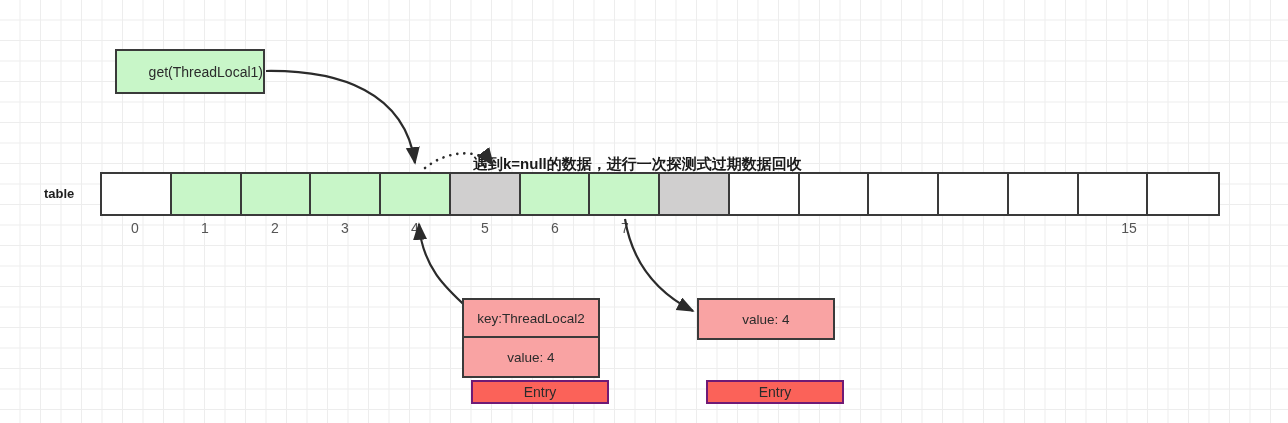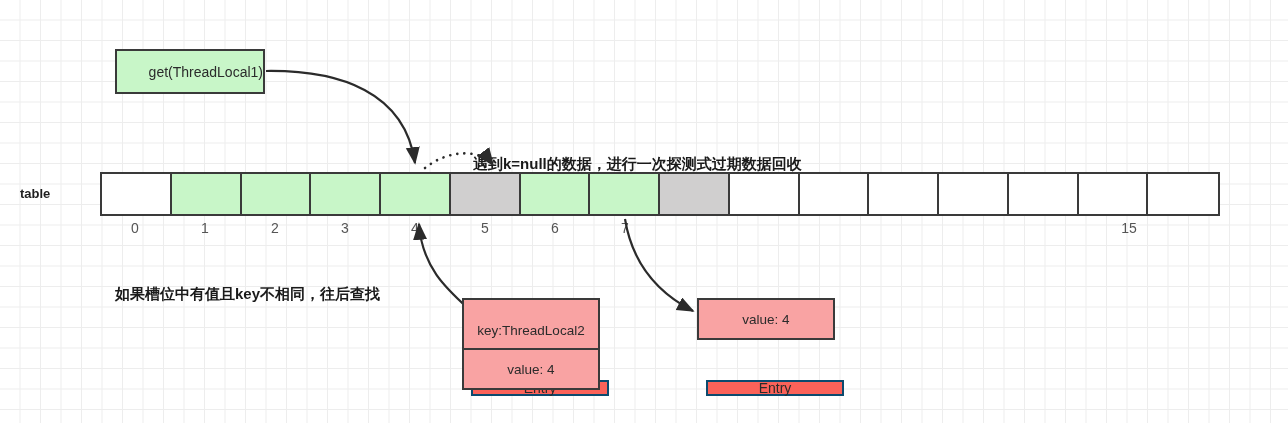--- a/index.html
+++ b/index.html
@@ -22,21 +22,21 @@
   
   #get-box{
     left:115px;top:49px;width:150px;height:45px;
     background:#c8f6c8;border:2px solid #3a3a3a;
     display:flex;align-items:center;justify-content:flex-end;
     font-size:14px;color:#2b2b2b;box-sizing:border-box;
   }
 
   
   #table-label{
-    left:20px;top:186px;font-size:13px;font-weight:bold;color:#1f1f1f;
+    left:44px;top:186px;font-size:13px;font-weight:bold;color:#1f1f1f;
   }
   #table-row{
     left:100px;top:172px;height:44px;display:flex;
     border:2px solid #3a3a3a;box-sizing:border-box;background:#fff;
   }
   .cell{
     width:70px;height:100%;box-sizing:border-box;
     border-right:2px solid #3a3a3a;
   }
   .cell:last-child{border-right:none;}
@@ -59,53 +59,52 @@
     margin-top:45px;
   }
   #note-left{
     left:110px;top:281px;width:275px;text-align:center;
     font-size:15px;font-weight:bold;color:#1a1a1a;line-height:26px;
   }
 
   
   .entry{position:absolute;}
   .entry .tab{
-    position:absolute;left:9px;top:82px;width:138px;height:16px;
-    background:#fb6259;border:2px solid #0c4a6e;box-sizing:border-box;
+    position:absolute;left:9px;top:82px;width:138px;height:24px;
+    background:#fb6259;border:2px solid #701a75;box-sizing:border-box;
     display:flex;align-items:center;justify-content:center;
     font-size:14px;color:#2b2b2b;
   }
   .entry .body{
     position:relative;width:138px;border:2px solid #3a3a3a;
     box-sizing:border-box;background:#f9a3a3;z-index:2;
   }
   .entry .krow,.entry .vrow{
     height:38px;display:flex;align-items:center;justify-content:center;
     font-size:13.5px;color:#2b2b2b;box-sizing:border-box;
   }
-  .entry .krow{border-bottom:2px solid #3a3a3a;margin-top:12px;}
+  .entry .krow{border-bottom:2px solid #3a3a3a;}
   #entry-1{left:462px;top:298px;}
   #entry-2{left:697px;top:298px;}
 
   
   #arrows{position:absolute;left:0;top:0;width:1288px;height:423px;
           pointer-events:none;}
 </style>
 </head>
 <body>
 
 <div id="stage">
 
   <div class="abs" id="get-box">
     <span>get(ThreadLocal1)</span>
   </div>
 
   <div class="abs" id="note-top">遇到k=null的数据，进行一次探测式过期数据回收</div>
 
-  <div class="abs" id="note-left">如果槽位中有值且key不相同，往后查找</div>
 
   <div class="abs" id="table-label">table</div>
 
   <div class="abs" id="table-row" style="width: 1120px;">
       <div class="cell white"></div>
       <div class="cell green"></div>
       <div class="cell green"></div>
       <div class="cell green"></div>
       <div class="cell green"></div>
       <div class="cell gray"></div>

